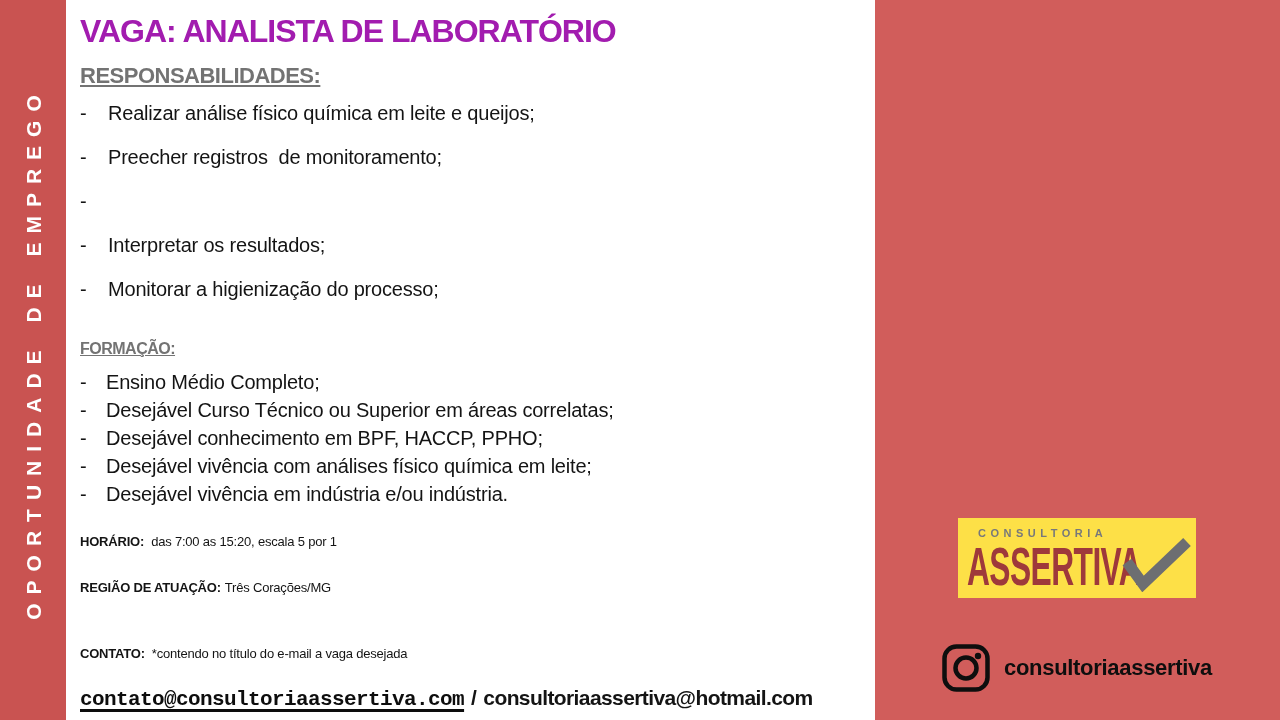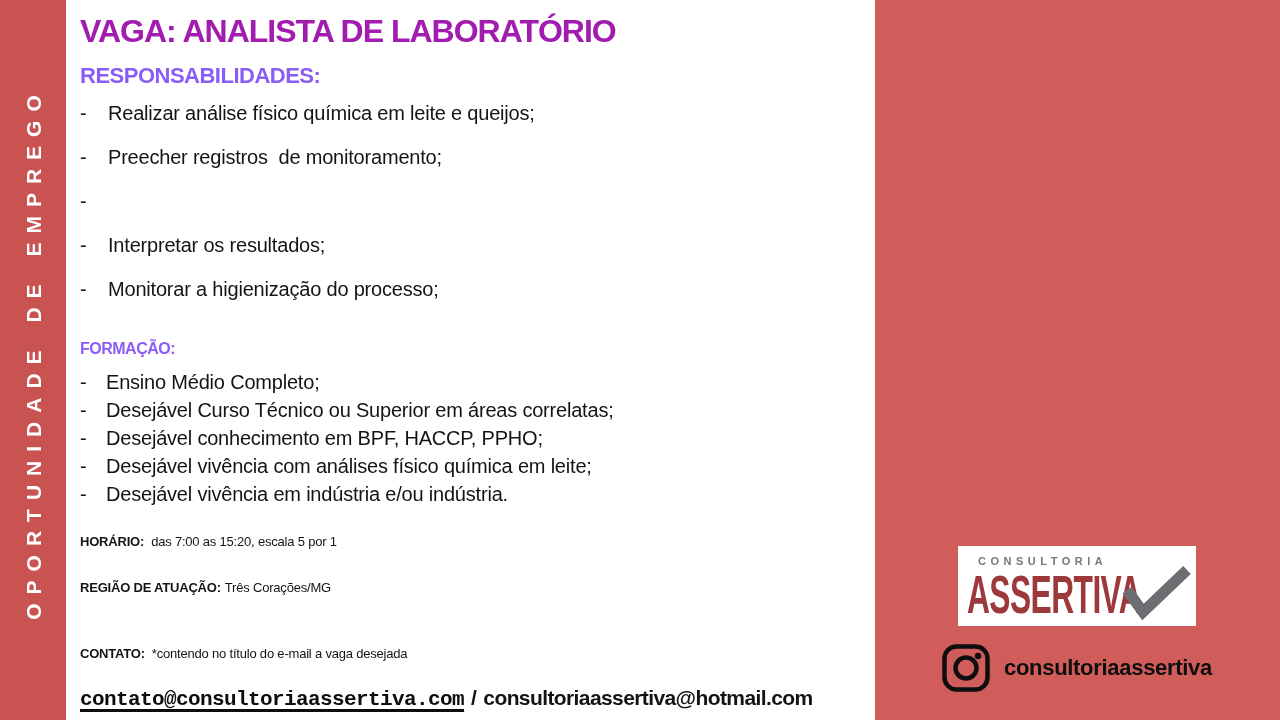--- a/index.html
+++ b/index.html
@@ -40,21 +40,22 @@
     top: 13px;
     font-size: 32px;
     font-weight: bold;
     letter-spacing: -1px;
     color: #a21caf;
   }
   .section-heading {
     font-size: 22px;
     font-weight: bold;
     letter-spacing: -0.5px;
-    color: #8b5cf6;
+    color: #737373;
+    text-decoration: underline;
   }
   .resp-heading { top: 63px; }
   .edu-heading  { top: 340px; font-size: 16px; }
 
   .bullet-row { display: flex; font-size: 20px; letter-spacing: -0.2px; }
   .bullet-row .dash { width: 28px; flex: 0 0 28px; }
   .resp-item-0 { top: 102px; }
   .resp-item-1 { top: 146px; }
   .resp-item-2 { top: 190px; }
   .resp-item-3 { top: 234px; }
@@ -91,23 +92,23 @@
 
   
   .sidebar-right {
     position: absolute;
     left: 875px; top: 0;
     width: 405px; height: 720px;
     background: #d15d5b;
   }
   .logo-box {
     position: absolute;
-    left: 83px; top: 546px;
+    left: 83px; top: 518px;
     width: 238px; height: 80px;
-    background: #ffffff;
+    background: #fde047;
   }
   .logo-top {
     position: absolute;
     left: 20px; top: 9px;
     font-size: 11px;
     font-weight: bold;
     letter-spacing: 4.5px;
     color: #77787b;
   }
   .logo-main {

